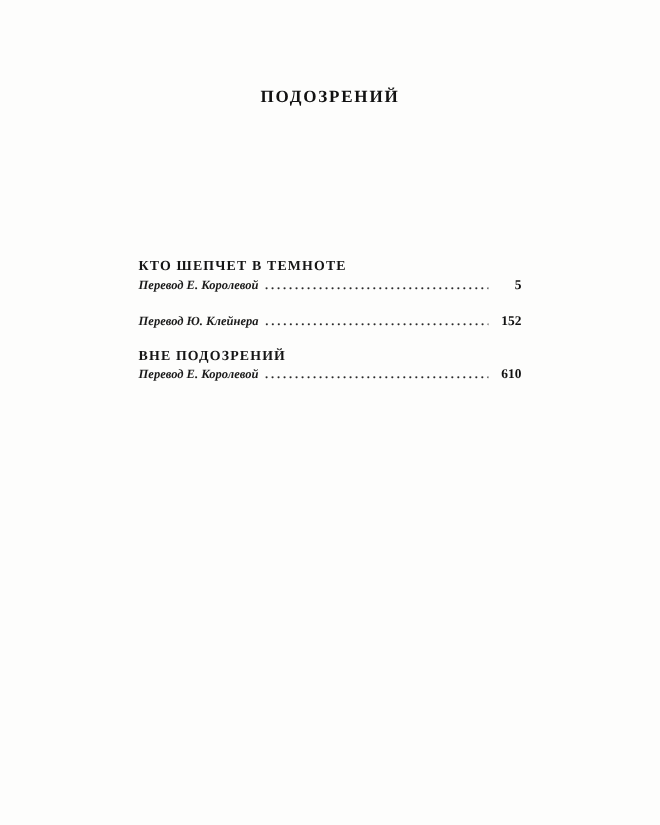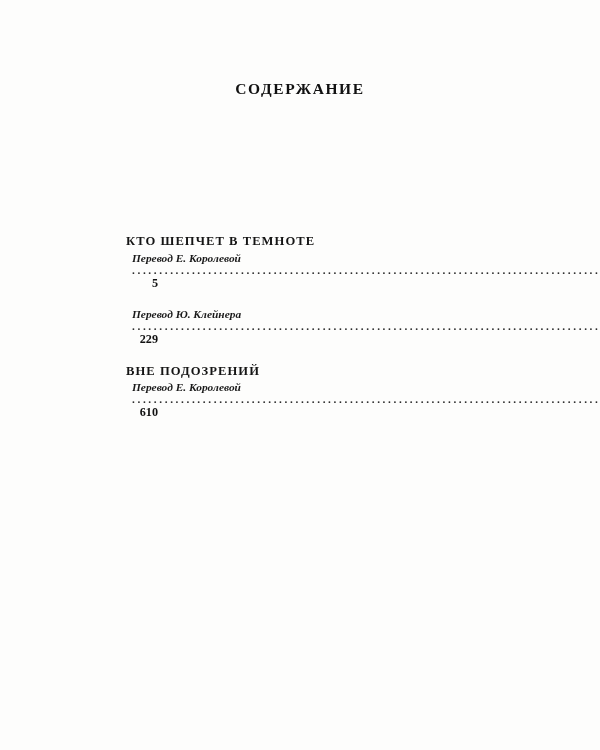--- a/index.html
+++ b/index.html
@@ -53,21 +53,20 @@
     font-size: 12.6px;
     letter-spacing: 1.05px;
     color: #151515;
     line-height: 1.25;
     margin-bottom: 2px;
   }
   .entry-line {
     display: flex;
     align-items: baseline;
     width: 100%;
-    flex-direction: column;
   }
   .entry-translator {
     font-family: "Liberation Serif", serif;
     font-style: italic;
     font-size: 11.4px;
     color: #1a1a1a;
     white-space: nowrap;
   }
   .dots {
     flex: 1 1 auto;
@@ -86,38 +85,38 @@
     white-space: nowrap;
     text-align: right;
     min-width: 26px;
   }
 </style>
 </head>
 <body>
 
 <div class="page">
 
-  <div class="page-title">СОДЕРЖАНИЕ</div>
+  <div class="page-title">ПОДОЗРЕНИЙ</div>
 
   <div class="toc">
 
     <div class="toc-entry">
       <div class="entry-title">КТО ШЕПЧЕТ В ТЕМНОТЕ</div>
       <div class="entry-line">
         <span class="entry-translator">Перевод Е. Королевой</span>
         <span class="dots">...........................................................................................</span>
         <span class="entry-page">5</span>
       </div>
     </div>
 
     <div class="toc-entry">
       <div class="entry-line">
         <span class="entry-translator">Перевод Ю. Клейнера</span>
         <span class="dots">...........................................................................................</span>
-        <span class="entry-page">229</span>
+        <span class="entry-page">152</span>
       </div>
     </div>
 
     <div class="toc-entry">
       <div class="entry-title">ВНЕ ПОДОЗРЕНИЙ</div>
       <div class="entry-line">
         <span class="entry-translator">Перевод Е. Королевой</span>
         <span class="dots">...........................................................................................</span>
         <span class="entry-page">610</span>
       </div>

